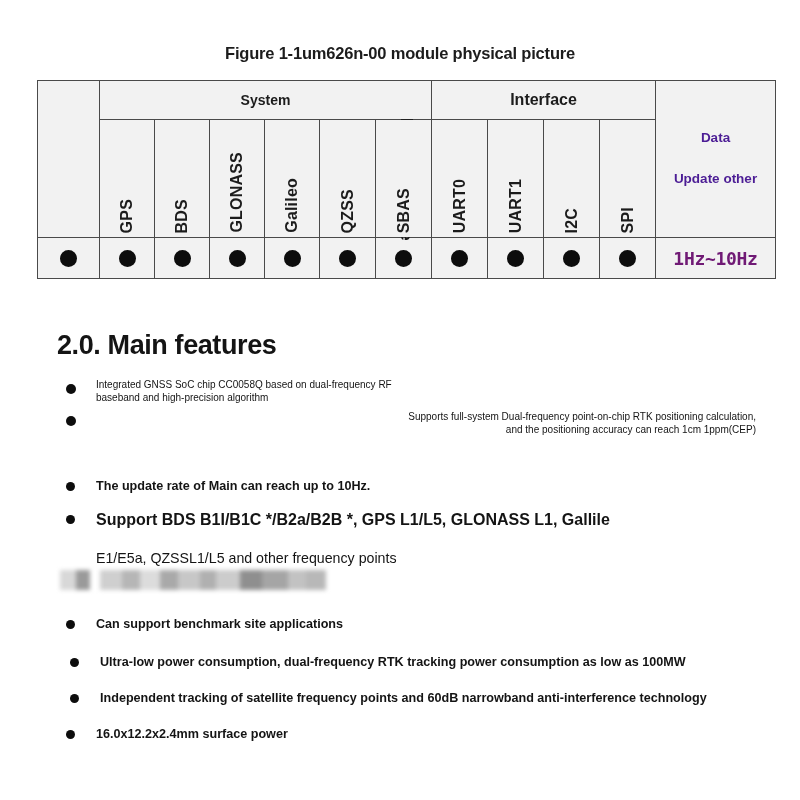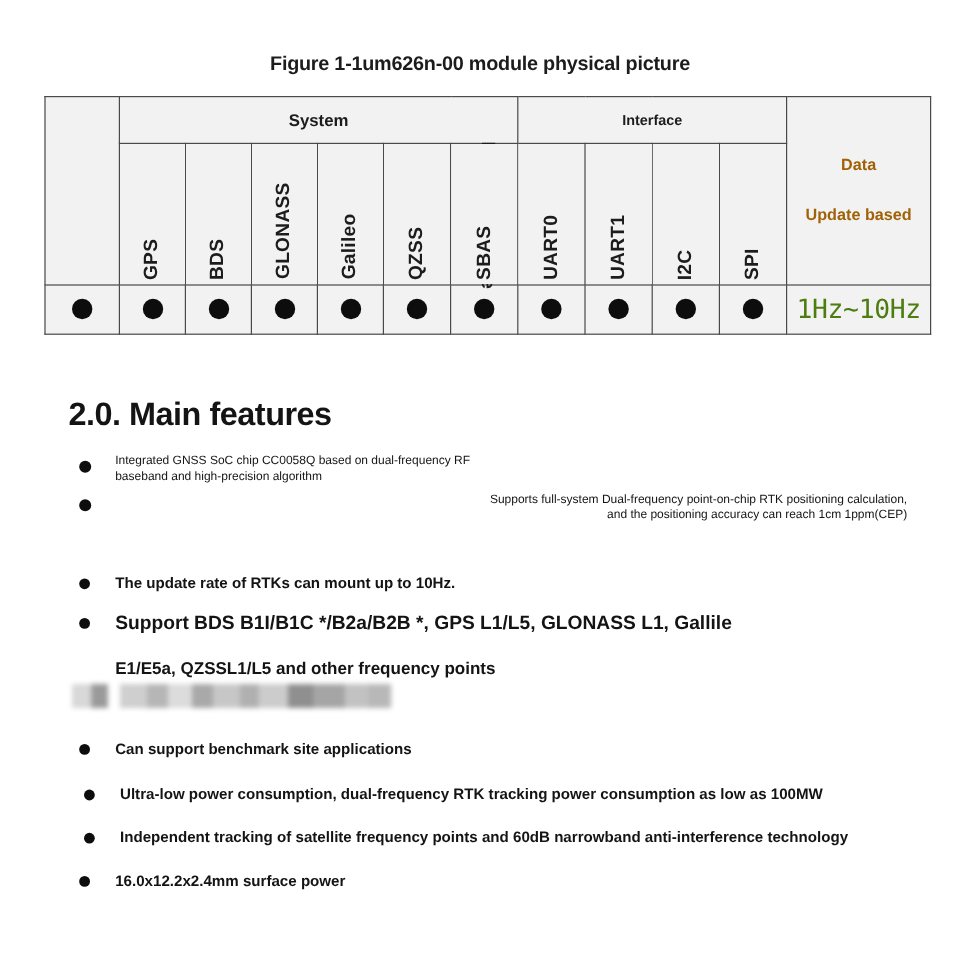--- a/index.html
+++ b/index.html
@@ -49,21 +49,21 @@
     vertical-align: middle;
     background: #f2f2f2;
   }
   .grp-row td {
     height: 38px;
     font-size: 14px;
     font-weight: 700;
     color: #1c1c1c;
   }
   .grp-row td.grp-interface {
-    font-size: 12px;
+    font-size: 16px;
     font-weight: 600;
     text-align: center;
   }
   .vert-row td {
     height: 117px;
     position: relative;
   }
   .vhead {
     position: absolute;
     left: 0;
@@ -95,42 +95,43 @@
     writing-mode: vertical-rl;
     font-size: 16px;
     font-weight: 600;
     white-space: nowrap;
     color: #1c1c1c;
   }
   .datacol-head {
     font-size: 13.5px;
     font-weight: 700;
     line-height: 1.1;
-    color: #a16207;
+    color: #4c1d95;
   }
   .datacol-head .dh-l1 { display: block; margin-bottom: 26px; }
   .datacol-head .dh-l2 { display: block; }
 
   .dot-row td {
     height: 40px;
     background: #ffffff;
   }
   .dot {
     display: inline-block;
     width: 17px;
     height: 17px;
     border-radius: 50%;
     background: #0d0d0d;
     vertical-align: middle;
   }
   .rate-cell {
     font-family: "DejaVu Sans Mono", "Liberation Mono", monospace;
-    font-size: 22px;
+    font-size: 18px;
     letter-spacing: -0.3px;
-    color: #4d7c0f;
+    color: #701a75;
+    font-weight: bold;
   }
 
   
   .section-heading {
     position: absolute;
     left: 57px;
     top: 330px;
     font-size: 27px;
     font-weight: 700;
     letter-spacing: -0.4px;
@@ -168,21 +169,21 @@
   .f-md .ftext { font-size: 16px; font-weight: 600; line-height: 1.30; }
   .f-md .bullet { top: 5px; width: 9px; height: 9px; }
   .f-sm .ftext { font-size: 12.6px; font-weight: 600; line-height: 1.30; }
   .f-sm .bullet { top: 4px; width: 9px; height: 9px; }
 
   .f1 { position: absolute; top: 0px; left: 0; width: 600px; }
   .f2 { position: absolute; top: 32px; left: 0; width: 660px; text-align: right; }
   .f3 { position: absolute; top: 100px; left: 0; width: 560px; }
   .f4 { position: absolute; top: 132px; left: 0; width: 620px; }
   .f4b { position: absolute; top: 172px; left: 34px; width: 620px;
-         font-size: 14.2px; font-weight: 700; color: #141414; }
+         font-size: 14.2px; font-weight: 400; color: #141414; }
   .f5 { position: absolute; top: 238px; left: 0; width: 560px; }
   .f6 { position: absolute; top: 276px; left: 4px; width: 700px; }
   .f7 { position: absolute; top: 312px; left: 4px; width: 706px; }
   .f8 { position: absolute; top: 348px; left: 0; width: 500px; }
 
   
   .redaction {
     position: absolute;
     left: 60px;
     top: 570px;
@@ -222,21 +223,21 @@
       <td rowspan="2">
         <div class="vhead-cw">
           <span>Industrial Grade</span>
         </div>
       </td>
       <td colspan="6" class="grp-system">System</td>
       <td colspan="4" class="grp-interface">Interface</td>
       <td rowspan="2">
         <div class="datacol-head">
           <span class="dh-l1">Data</span>
-          <span class="dh-l2">Update based</span>
+          <span class="dh-l2">Update other</span>
         </div>
       </td>
     </tr>
 
     <tr class="vert-row">
       <td>
         <div class="vhead">
               <span>GPS</span>
             </div>
       </td>
@@ -316,21 +317,21 @@
   </div>
 
   <div class="feature f-lg f2">
     <span class="bullet"></span>
     <span class="ftext">Supports full-system Dual-frequency point-on-chip RTK positioning calculation,
 and the positioning accuracy can reach 1cm 1ppm(CEP)</span>
   </div>
 
   <div class="feature f-sm f3">
     <span class="bullet"></span>
-    <span class="ftext">The update rate of RTKs can mount up to 10Hz.</span>
+    <span class="ftext">The update rate of Main can reach up to 10Hz.</span>
   </div>
 
   <div class="feature f-md f4">
     <span class="bullet"></span>
     <span class="ftext">Support BDS B1I/B1C */B2a/B2B *, GPS L1/L5, GLONASS L1, Gallile</span>
   </div>
 
   <div class="f4b">E1/E5a, QZSSL1/L5 and other frequency points</div>
 
   <div class="feature f-sm f5">

